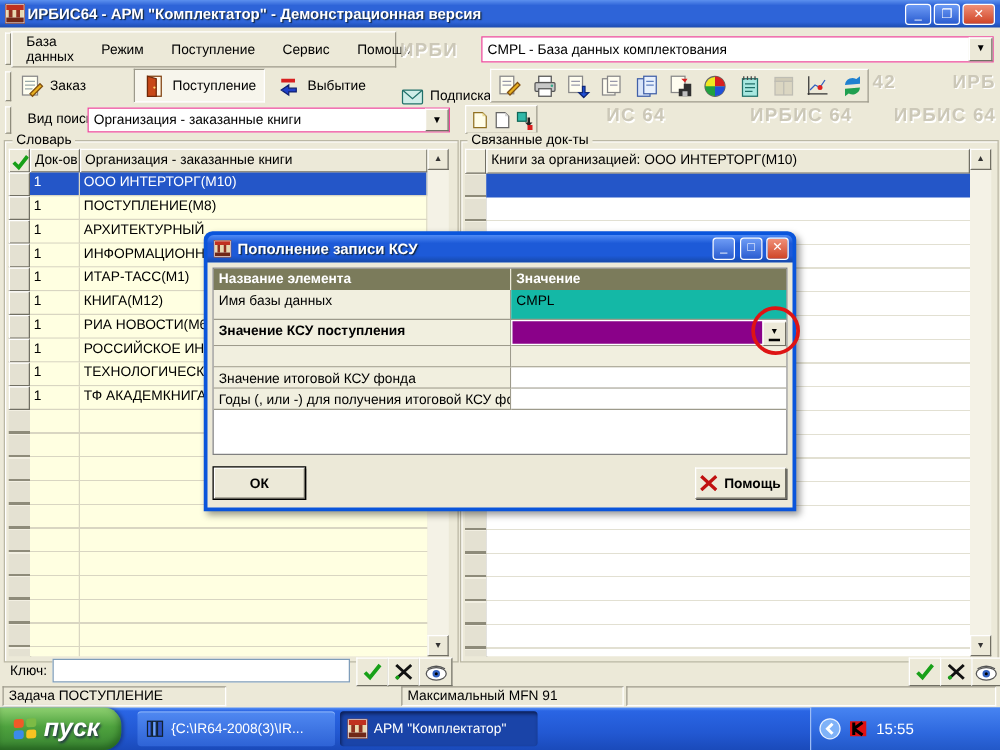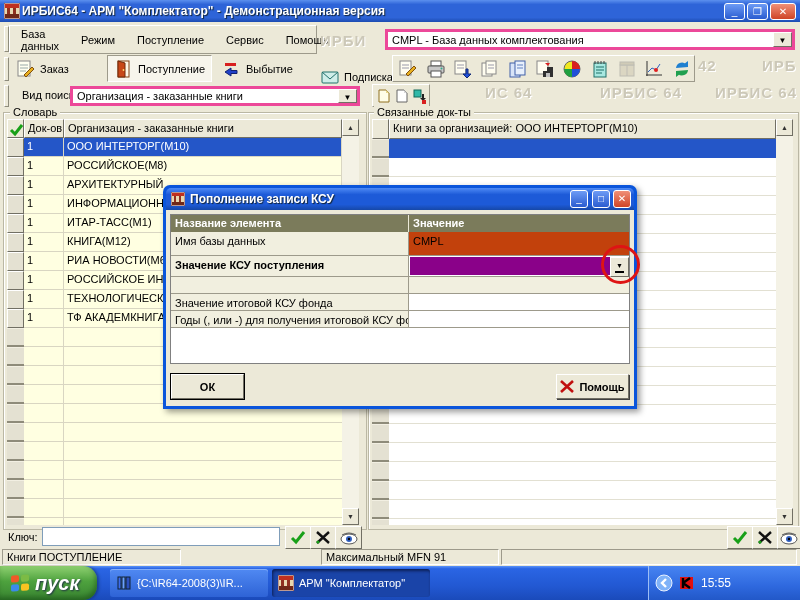--- a/index.html
+++ b/index.html
@@ -16,21 +16,21 @@
   
   .titlebar{left:0;top:0;width:800px;height:22px;
     background:linear-gradient(180deg,#5C90EE 0%,#2E64D8 20%,#2E64D8 80%,#1C4BB0 100%);
     display:flex;align-items:center;gap:4px;padding-left:4px;box-sizing:border-box}
   .titletext{color:#fff;font-weight:bold;font-size:12px;text-shadow:1px 1px 1px #123;white-space:nowrap}
   .capbtn{position:absolute;top:3px;height:17px;border-radius:3px;color:#fff;
     font-size:10px;line-height:15px;text-align:center;border:1px solid #fff;
     background:linear-gradient(180deg,#6D9BF5,#2A5CD0);box-sizing:border-box}
   .capbtn.close{background:linear-gradient(180deg,#F09078,#CF4426)}
   
-  .combo{background:#fff;border:3px solid #ec4899;display:flex;align-items:center;box-sizing:border-box}
+  .combo{background:#fff;border:1px solid #ec4899;display:flex;align-items:center;box-sizing:border-box}
   .combo .ctext{flex:1;padding:0 4px;white-space:nowrap;overflow:hidden}
   .dropbtn{width:17px;align-self:stretch;background:#ECE9D8;border:1px solid;
     border-color:#FFFFFF #716F64 #716F64 #FFFFFF;font-size:8px;line-height:16px;text-align:center}
   
   .modetab{display:flex;align-items:center;gap:4px;padding:0 6px;height:25px;box-sizing:border-box}
   .modetab.active{background:#F7F5EC;border:1px solid;border-color:#9D9A8B #FFFFFF #FFFFFF #9D9A8B}
   .icon20{width:20px;height:20px;display:inline-block}
   .tbbtn{width:25px;height:23px;display:flex;align-items:center;justify-content:center}
   
   .hcell{background:#ECE9D8;border:1px solid;border-color:#FFFFFF #716F64 #716F64 #FFFFFF;
@@ -291,21 +291,21 @@
   <div class="abs hcell" style="left:24px;top:119px;width:40px;height:19px">Док-ов</div>
   <div class="abs hcell" style="left:64px;top:119px;width:278px;height:19px">Организация - заказанные книги</div>
   <div class="abs sbtn" style="left:342px;top:119px;width:17px;height:17px">▲</div>
 
   <div class="abs rowhdr" style="left:7px;top:138px;width:17px;height:19px"></div>
   <div class="abs dcell sel" style="left:24px;top:138px;width:40px;height:19px">1</div>
   <div class="abs dcell sel" style="left:64px;top:138px;width:278px;height:19px">ООО ИНТЕРТОРГ(М10)</div>
 
   <div class="abs rowhdr" style="left:7px;top:157px;width:17px;height:19px"></div>
   <div class="abs dcell cream" style="left:24px;top:157px;width:40px;height:19px">1</div>
-  <div class="abs dcell cream" style="left:64px;top:157px;width:278px;height:19px">РОССИЙСКОЕ(М8)</div>
+  <div class="abs dcell cream" style="left:64px;top:157px;width:278px;height:19px">ПОСТУПЛЕНИЕ(М8)</div>
 
   <div class="abs rowhdr" style="left:7px;top:176px;width:17px;height:19px"></div>
   <div class="abs dcell cream" style="left:24px;top:176px;width:40px;height:19px">1</div>
   <div class="abs dcell cream" style="left:64px;top:176px;width:278px;height:19px">АРХИТЕКТУРНЫЙ</div>
 
   <div class="abs rowhdr" style="left:7px;top:195px;width:17px;height:19px"></div>
   <div class="abs dcell cream" style="left:24px;top:195px;width:40px;height:19px">1</div>
   <div class="abs dcell cream" style="left:64px;top:195px;width:278px;height:19px">ИНФОРМАЦИОННО</div>
 
   <div class="abs rowhdr" style="left:7px;top:214px;width:17px;height:19px"></div>
@@ -387,21 +387,21 @@
   </div>
   <div class="abs raised tbbtn" style="left:777px;top:526px;width:22px;height:21px">
     <svg width="18" height="14">
         <ellipse cx="9" cy="8" rx="8" ry="5" fill="#fff" stroke="#555"></ellipse>
         <circle cx="9" cy="8" r="3" fill="#3060C0"></circle>
         <circle cx="9" cy="8" r="1.2" fill="#000"></circle>
         <path d="M2 4 Q9 0 16 4" fill="none" stroke="#555"></path>
       </svg>
   </div>
 
-  <div class="statpanel" style="left:2px;width:179px">Книги ПОСТУПЛЕНИЕ</div>
+  <div class="statpanel" style="left:2px;width:179px">Задача ПОСТУПЛЕНИЕ</div>
   <div class="statpanel" style="left:321px;width:178px">Максимальный MFN 91</div>
   <div class="statpanel" style="left:501px;width:296px"></div>
 
   <div class="abs" id="taskbar"></div>
   <div class="abs" id="startbtn">
     <svg width="20" height="18" style="transform:skewY(-4deg)">
       <rect x="1" y="1" width="8" height="7" rx="2" fill="#F05A28"></rect>
       <rect x="11" y="1" width="8" height="7" rx="2" fill="#7CBB45"></rect>
       <rect x="1" y="10" width="8" height="7" rx="2" fill="#3B8BEA"></rect>
       <rect x="11" y="10" width="8" height="7" rx="2" fill="#F8C321"></rect>
@@ -454,21 +454,21 @@
       <div class="dlgbtn" style="right:24px">□</div>
       <div class="dlgbtn close" style="right:3px">✕</div>
     </div>
     <div class="dlgclient">
 
       <div class="abs" style="left:4px;top:4px;width:460px;height:150px;border:1px solid #808080;background:#fff;box-sizing:border-box">
         <div class="dhead abs" style="left:0;top:0;width:238px;height:17px">Название элемента</div>
         <div class="dhead abs" style="left:238px;top:0;width:220px;height:17px;border-right:none">Значение</div>
 
         <div class="drowcell creamcell abs" style="left:0;top:17px;width:238px;height:24px;border-right:1px solid #9D9A8B">Имя базы данных</div>
-        <div class="drowcell abs" style="left:238px;top:17px;width:220px;height:24px;background:#c2410c">CMPL</div>
+        <div class="drowcell abs" style="left:238px;top:17px;width:220px;height:24px;background:#14b8a6">CMPL</div>
 
         <div class="drowcell creamcell abs" style="left:0;top:41px;width:238px;height:21px;border-right:1px solid #9D9A8B;font-weight:bold">Значение КСУ поступления</div>
         <div class="abs" style="left:238px;top:41px;width:220px;height:21px;background:#fff;border-bottom:1px solid #9D9A8B;box-sizing:border-box">
           <div class="abs" style="left:1px;top:1px;width:200px;height:18px;background:#8A0189"></div>
           <div class="abs raised" style="left:201px;top:1px;width:17px;height:18px;text-align:center">
             <span style="display:inline-block;font-size:7px;line-height:11px;border-bottom:2px solid #000;width:9px">▼</span>
           </div>
         </div>
 
         <div class="drowcell creamcell abs" style="left:0;top:62px;width:238px;height:17px;border-right:1px solid #9D9A8B"></div>

